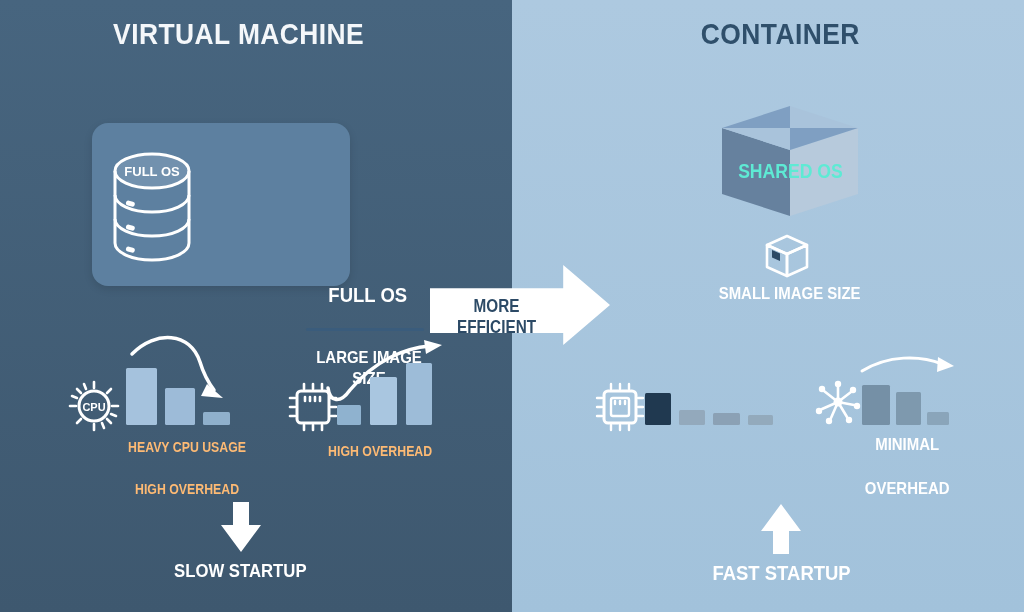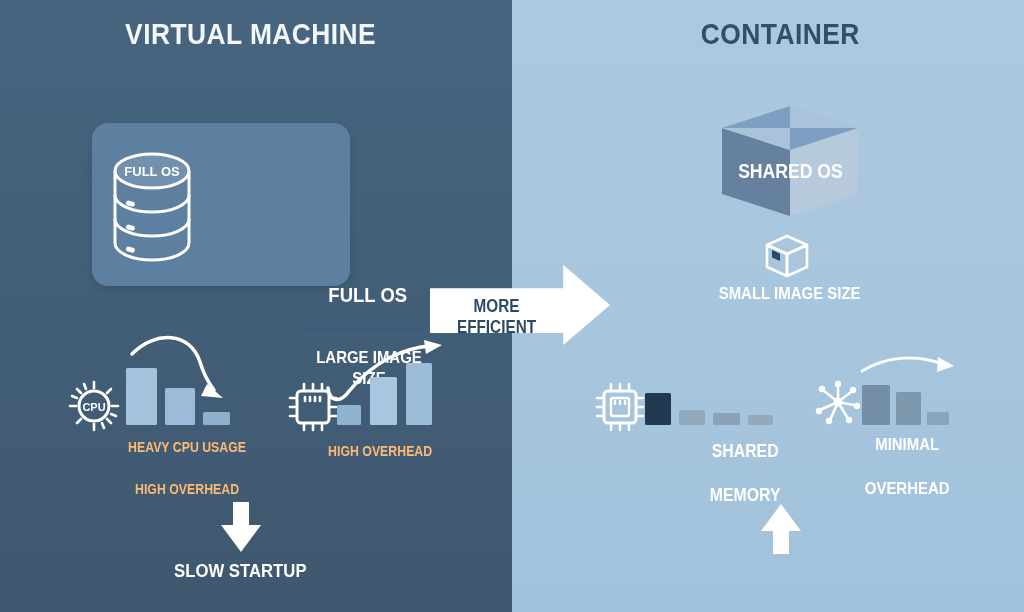--- a/index.html
+++ b/index.html
@@ -10,21 +10,21 @@
   }
   .abs { position:absolute; }
   .half { position:absolute; top:0; height:612px; width:512px; }
   #left-half  { left:0;  background:linear-gradient(180deg,#47657f 0%,#3e586f 100%); }
   #right-half { left:512px; background:linear-gradient(180deg,#adc9e0 0%,#a2c2db 100%); }
 
   .cond { display:inline-block; transform:scaleX(0.88); transform-origin:center; white-space:pre-line; }
   .ctr  { text-align:center; }
 
   .panel-title { font-size:30px; letter-spacing:0.5px; }
-  #vm-title { left:12px; top:17px; width:478px; color:#f4f7fa; }
+  #vm-title { left:0; top:17px; width:478px; color:#f4f7fa; }
   #ct-title { left:524px; top:17px; width:512px; color:#2f4f6b; }
 
   
   #os-card { left:92px; top:123px; width:258px; height:163px; background:#5d80a0;
              border-radius:16px; box-shadow:0 3px 8px rgba(0,0,0,0.12); }
   #os-card-heading { left:210px; top:160px; width:132px; color:#fff; font-size:21px; }
   #os-card-divider { left:214px; top:205px; width:118px; height:3px; background:#3a5c7c; border-radius:2px; }
   #os-card-sub { left:212px; top:224px; width:130px; color:#fff; font-size:17px; line-height:21px; }
 
   .bars { position:absolute; display:flex; align-items:flex-end; }
@@ -39,21 +39,21 @@
     clip-path:polygon(50% 0,100% 54%,70% 54%,70% 100%,30% 100%,30% 54%,0 54%); }
 
   #startup-left  { left:130px; top:560px; width:220px; color:#fff; font-size:19px; }
   #startup-right { left:672px; top:561px; width:220px; color:#fff; font-size:21px; }
 
   #efficient-arrow { left:430px; top:265px; width:180px; height:80px; background:#fff;
     clip-path:polygon(0 29%,74% 29%,74% 0,100% 50%,74% 100%,74% 85%,0 85%); }
   #efficient-label { left:430px; top:296px; width:133px; color:#2c4a66; font-size:18px;text-align:center; }
   #efficient-label .cond { transform:scaleX(0.85); }
 
-  #shared-os-label { left:700px; top:160px; width:180px; color:#ffffff; font-size:20px; }
+  #shared-os-label { left:700px; top:160px; width:180px; color:#5eead4; font-size:20px; }
   #small-image-label { left:680px; top:284px; width:220px; color:#fff; font-size:17px;text-decoration:underline; }
   #shared-cpu-label { left:662px; top:378px; width:170px; color:#fff; font-size:18px; }
   #shared-memory-label { left:685px; top:440px; width:120px; color:#fff; font-size:18px; line-height:22px; }
   #minimal-label { left:835px; top:434px; width:145px; color:#fff; font-size:17px; line-height:22px;text-align:center; }
 
   svg { display:block; }
 </style>
 </head>
 <body>
 
@@ -216,24 +216,20 @@
     </g>
   </svg>
 
   <div class="bars abs" style="left:645px; top:393px; height:32px; gap:8px;">
       <div class="bar" style="width: 26px; height: 32px; background: rgb(32, 57, 80);"></div>
       <div class="bar" style="width: 26px; height: 15px; background: rgb(147, 169, 188);"></div>
       <div class="bar" style="width: 27px; height: 12px; background: rgb(139, 161, 181);"></div>
       <div class="bar" style="width: 25px; height: 10px; background: rgb(147, 170, 188);"></div>
     </div>
 
-  <div id="shared-memory-label" class="abs ctr">
-    <span class="cond"><span>SHARED</span><br>
-    <span>MEMORY</span></span>
-  </div>
 
   <svg class="abs" style="left:814px; top:378px;" width="48" height="48" viewBox="0 0 48 48">
     <g stroke="#fff" stroke-width="2.6" stroke-linecap="round">
       <line x1="24" y1="24" x2="24" y2="8"></line>
         <line x1="24" y1="24" x2="37" y2="14"></line>
       <line x1="24" y1="24" x2="40" y2="27"></line>
         <line x1="24" y1="24" x2="33" y2="39"></line>
       <line x1="24" y1="24" x2="17" y2="40"></line>
         <line x1="24" y1="24" x2="8" y2="31"></line>
       <line x1="24" y1="24" x2="10" y2="13"></line>
@@ -258,14 +254,17 @@
     <path d="M4,18 C30,2 62,2 84,11" fill="none" stroke="#fff" stroke-width="3" stroke-linecap="round"></path>
     <polygon points="80,4 96,13 79,19" fill="#fff"></polygon>
   </svg>
 
   <div id="minimal-label" class="abs ctr">
     <span class="cond"><span>MINIMAL</span><br>
     <span>OVERHEAD</span></span>
   </div>
 
   <div id="up-arrow" class="abs block-arrow"></div>
+  <div id="startup-right" class="abs ctr">
+    <span class="cond">FAST STARTUP</span>
+  </div>
 
 </div>
 
 </body></html>

